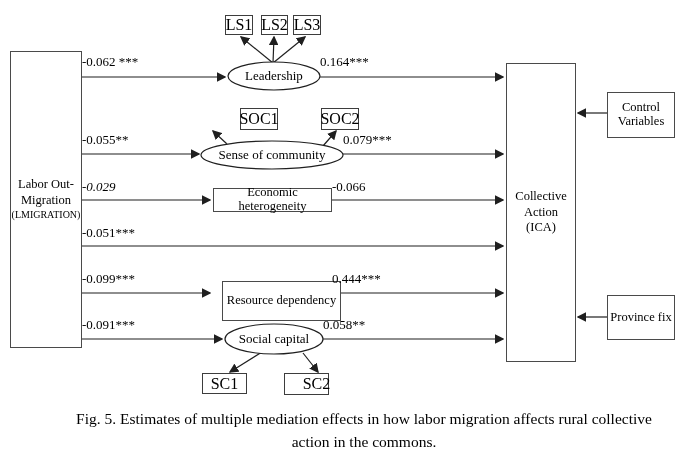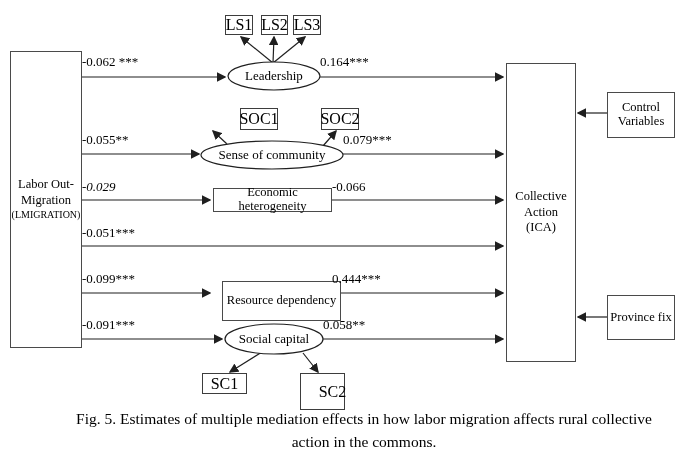--- a/index.html
+++ b/index.html
@@ -92,21 +92,21 @@
   </div>
 
   <div class="abs node-rect indicator" style="left:225px;top:15px;width:28px;height:20px;">LS1</div>
   <div class="abs node-rect indicator" style="left:261px;top:15px;width:27px;height:20px;">LS2</div>
   <div class="abs node-rect indicator" style="left:293px;top:15px;width:28px;height:20px;">LS3</div>
 
   <div class="abs node-rect indicator" style="left:197px;top:108px;width:38px;height:22px;margin-left:43px;">SOC1</div>
   <div class="abs node-rect indicator" style="left:321px;top:108px;width:38px;height:22px;">SOC2</div>
 
   <div class="abs node-rect indicator" style="left:202px;top:373px;width:45px;height:21px;">SC1</div>
-  <div class="abs node-rect indicator" style="left:300px;top:373px;width:45px;height:37px;padding-left:20px;">SC2</div>
+  <div class="abs node-rect indicator" style="left:284px;top:373px;width:45px;height:22px;padding-left:20px;">SC2</div>
 
   <div class="abs ellipse-label" style="left:228px;top:62px;width:92px;height:28px;">Leadership</div>
   <div class="abs ellipse-label" style="left:201px;top:141px;width:142px;height:28px;">Sense of community</div>
   <div class="abs ellipse-label" style="left:225px;top:324px;width:98px;height:30px;">Social capital</div>
 
   <div class="abs node-rect" style="left:213px;top:188px;width:119px;height:24px;">Economic heterogeneity</div>
   <div class="abs node-rect" style="left:206px;top:281px;width:119px;height:40px;margin-left:16px;">Resource dependency</div>
 
   <div class="abs node-rect" style="left:607px;top:92px;width:68px;height:46px;flex-direction:column;">
     <span>Control</span>

